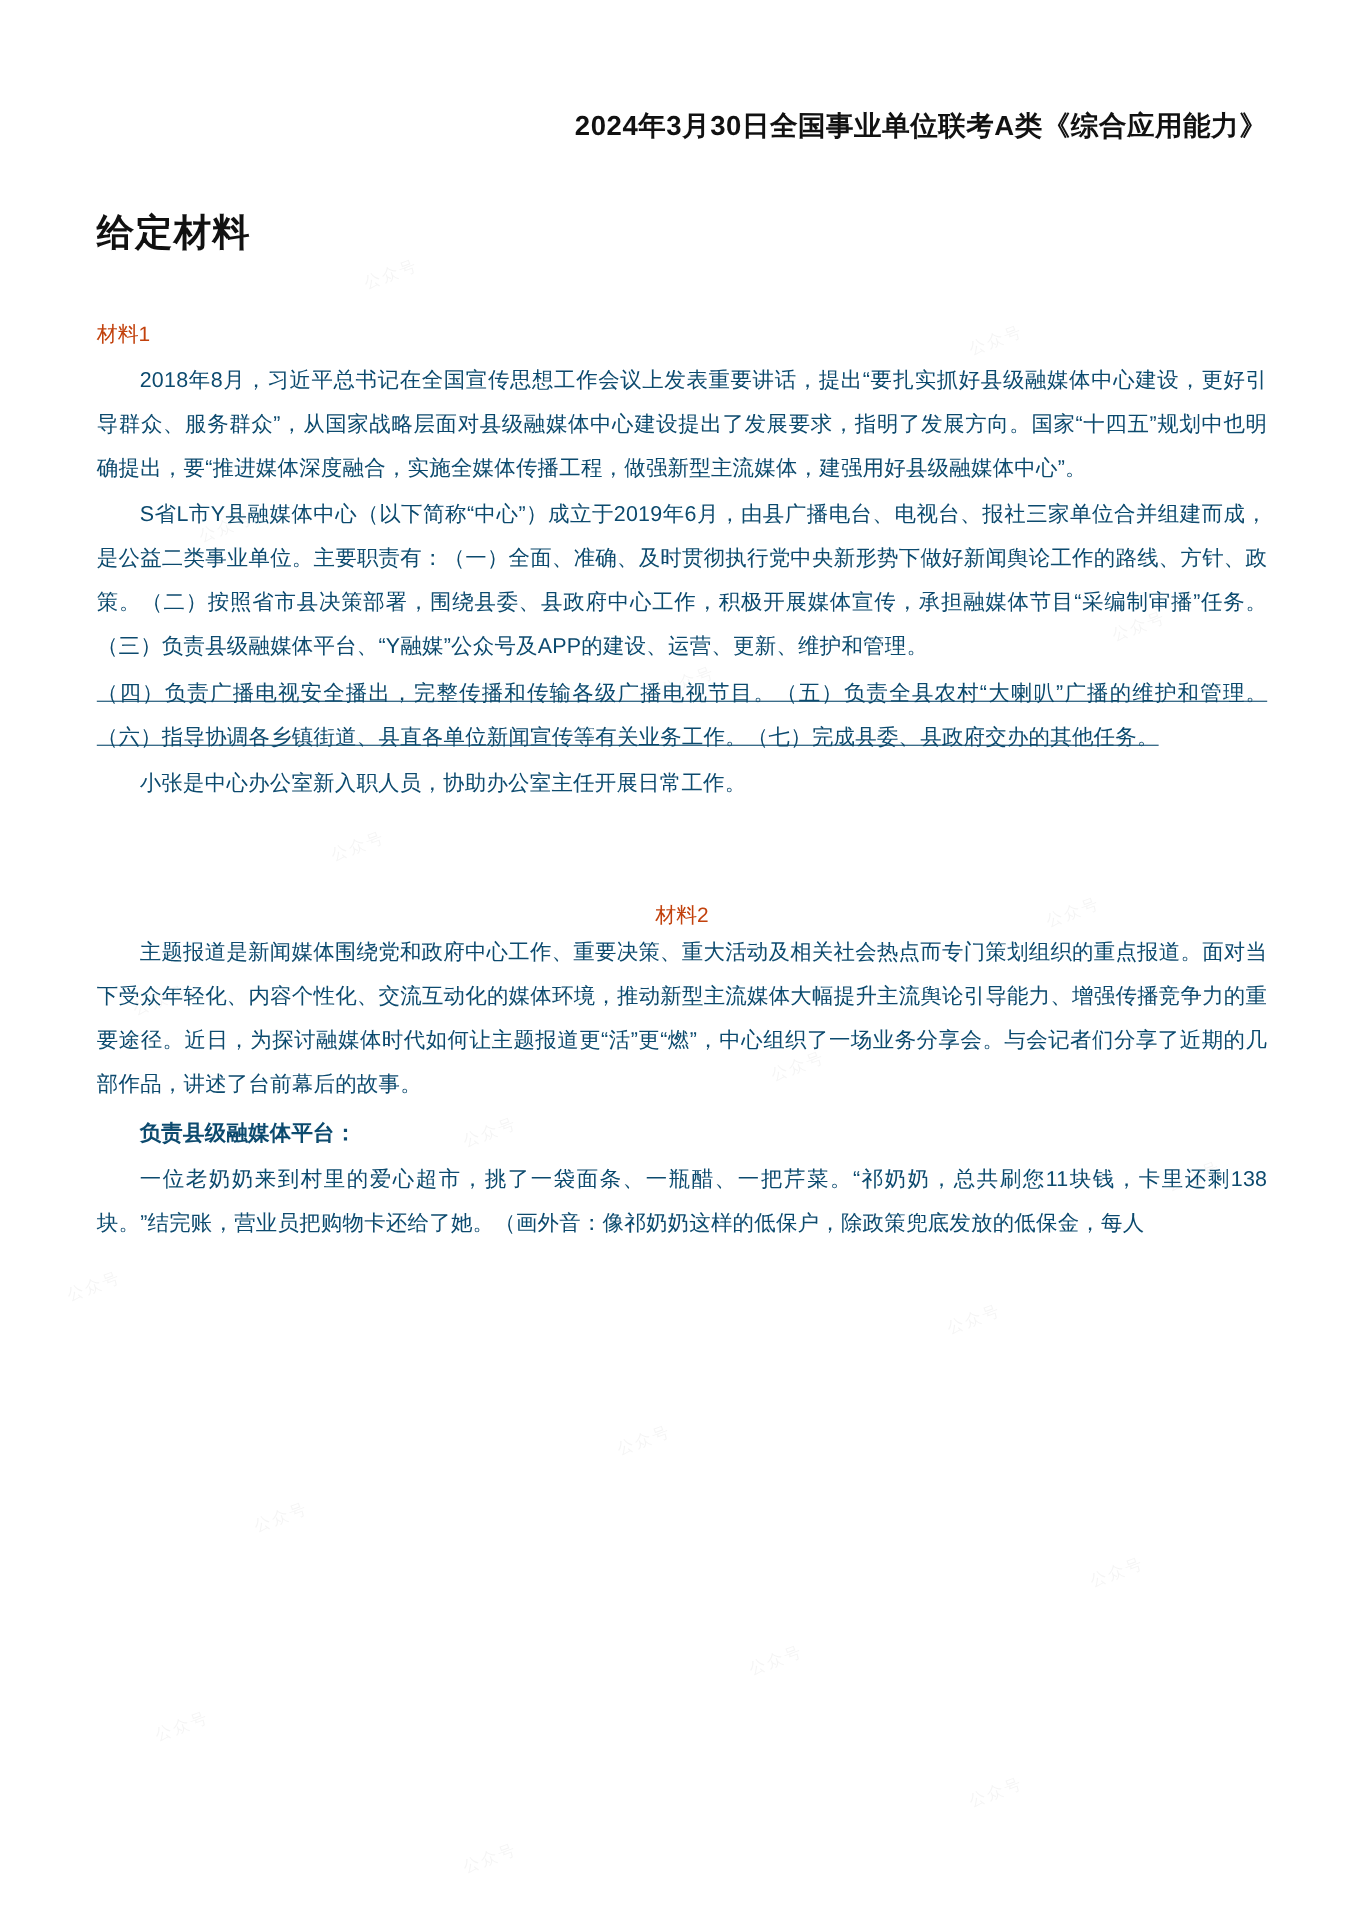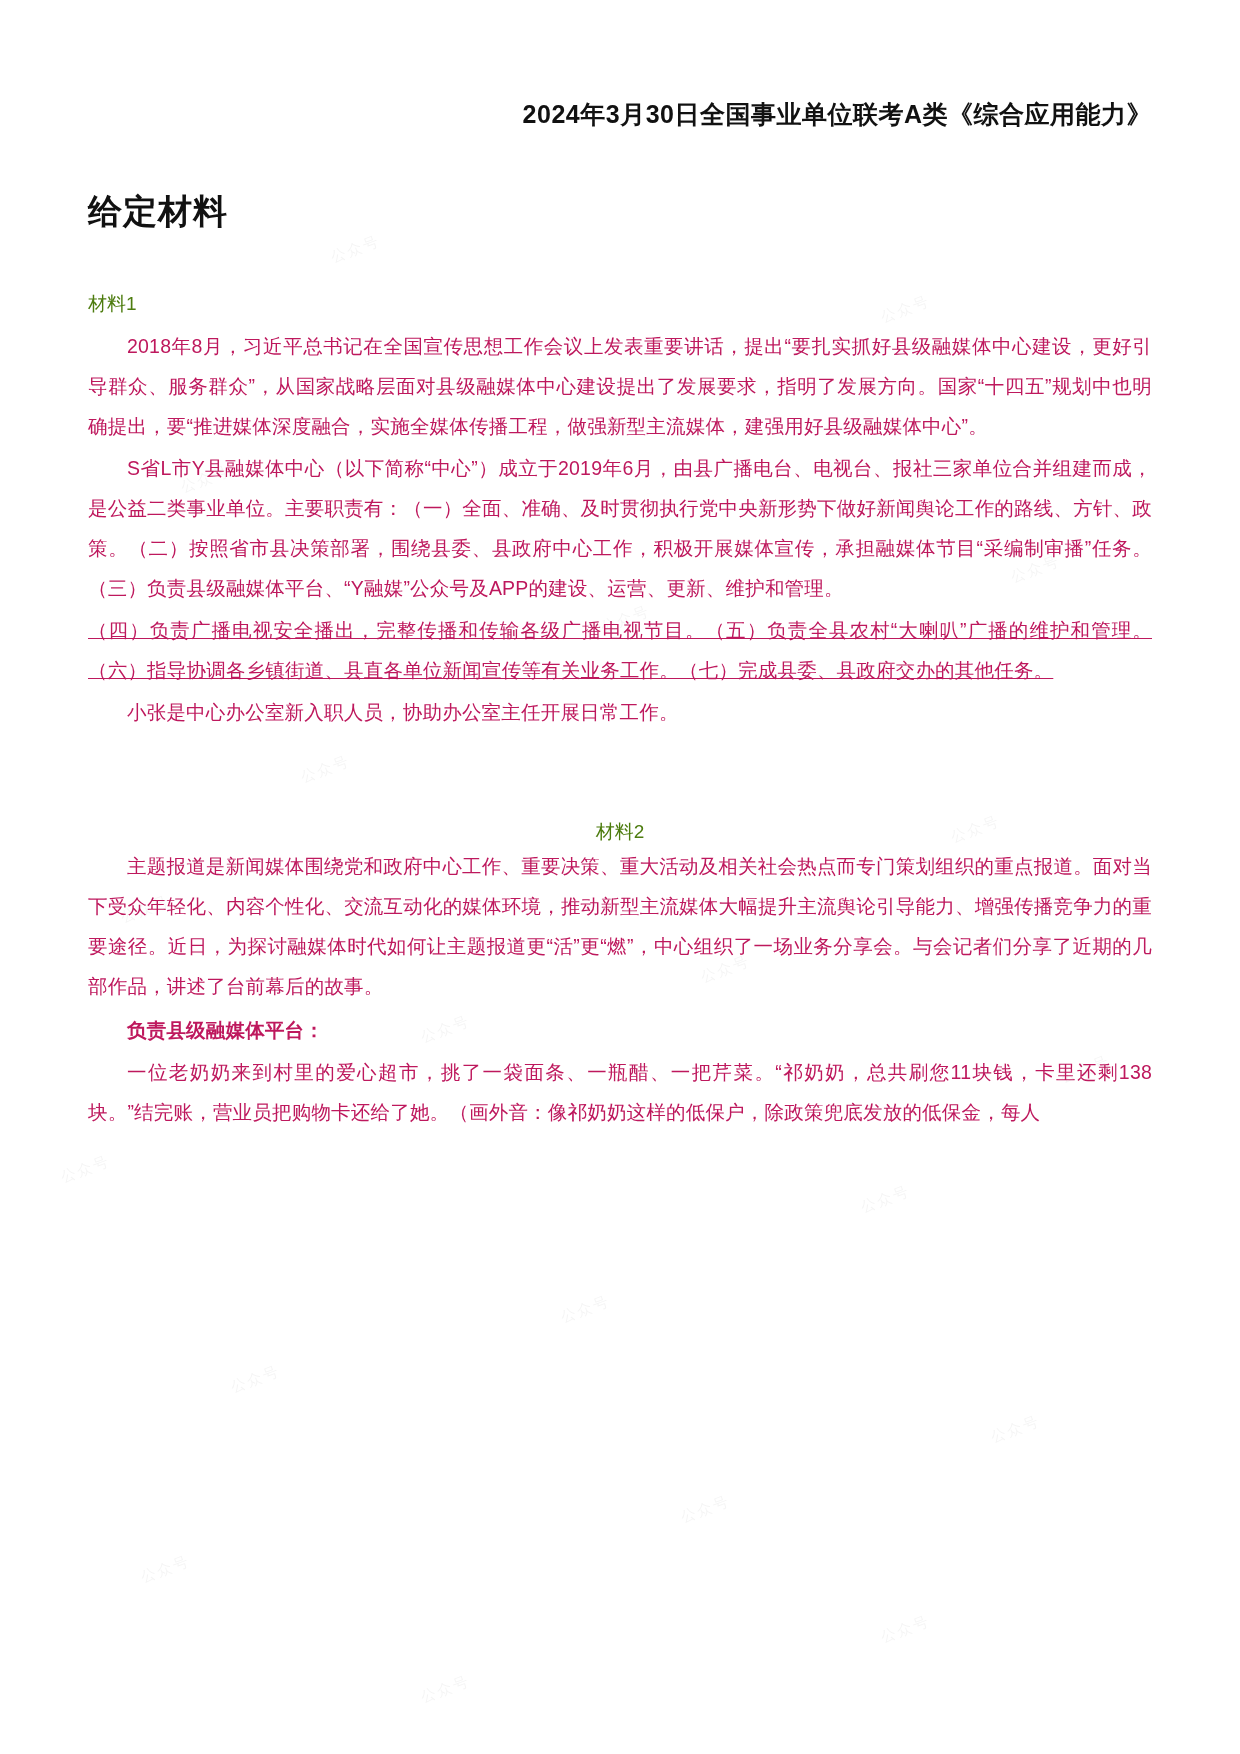--- a/index.html
+++ b/index.html
@@ -54,35 +54,35 @@
     font-size: 34px;
     font-weight: bold;
     margin: 58px 0 0 0;
     color: #111;
     letter-spacing: 1px;
   }
   .material-label {
     font-size: 19px;
     font-weight: 500;
     margin: 56px 0 10px 0;
-    color: #4d7c0f;
+    color: #c2410c;
   }
   .material-label.second {
     margin-top: 86px;
     margin-bottom: 2px;
     text-align: center;
   }
   p.para {
     font-size: 19.5px;
     line-height: 2.05;
     text-align: justify;
     text-justify: inter-ideograph;
     margin: 0 0 2px 0;
     text-indent: 2em;
-    color: #be185d;
+    color: #0c4a6e;
     letter-spacing: 0.2px;
   }
   p.para.noindent {
     text-indent: 0;
     text-decoration: underline;
   }
   p.para.bold-lead {
     font-weight: bold;
     text-indent: 2em;
     margin-top: 4px;

